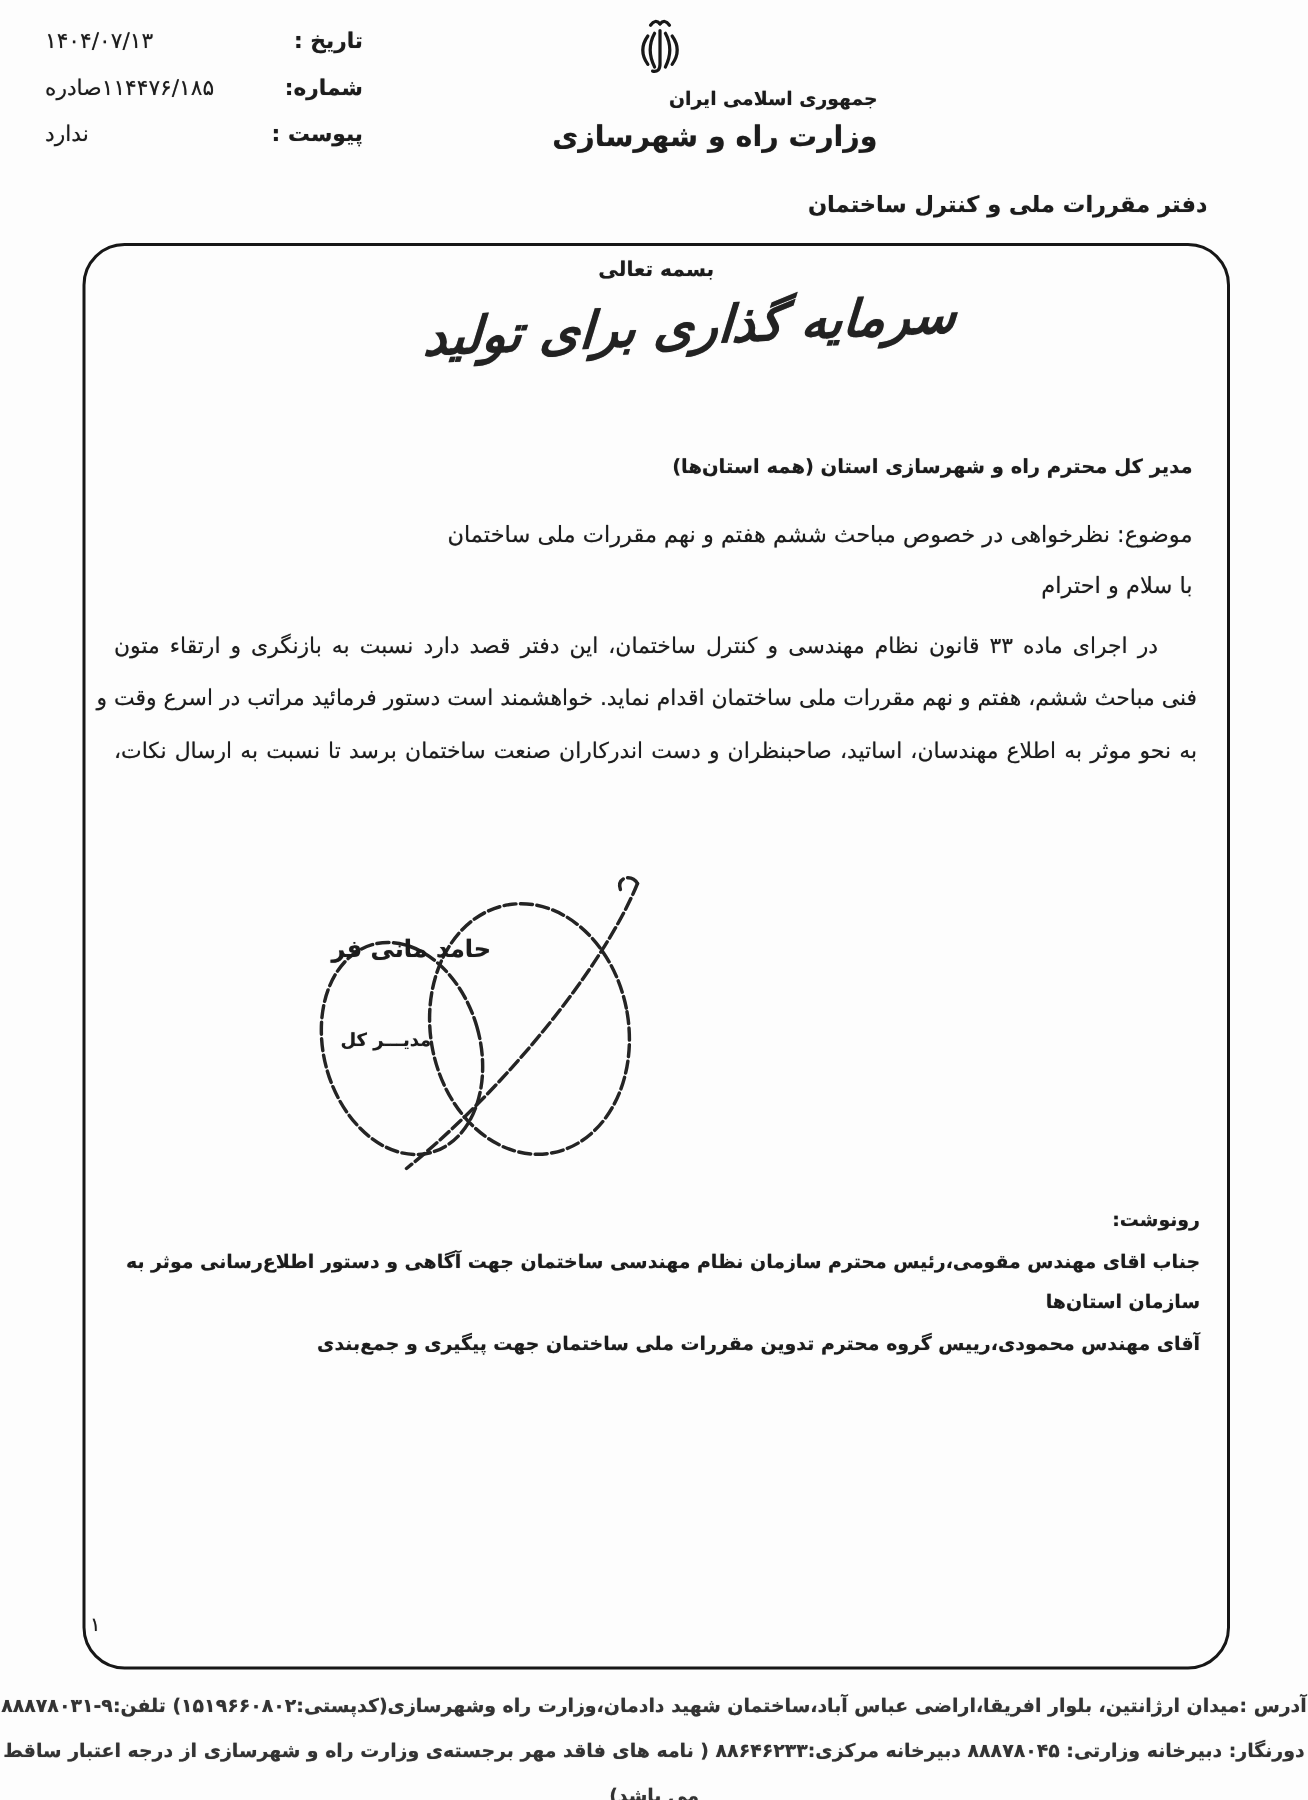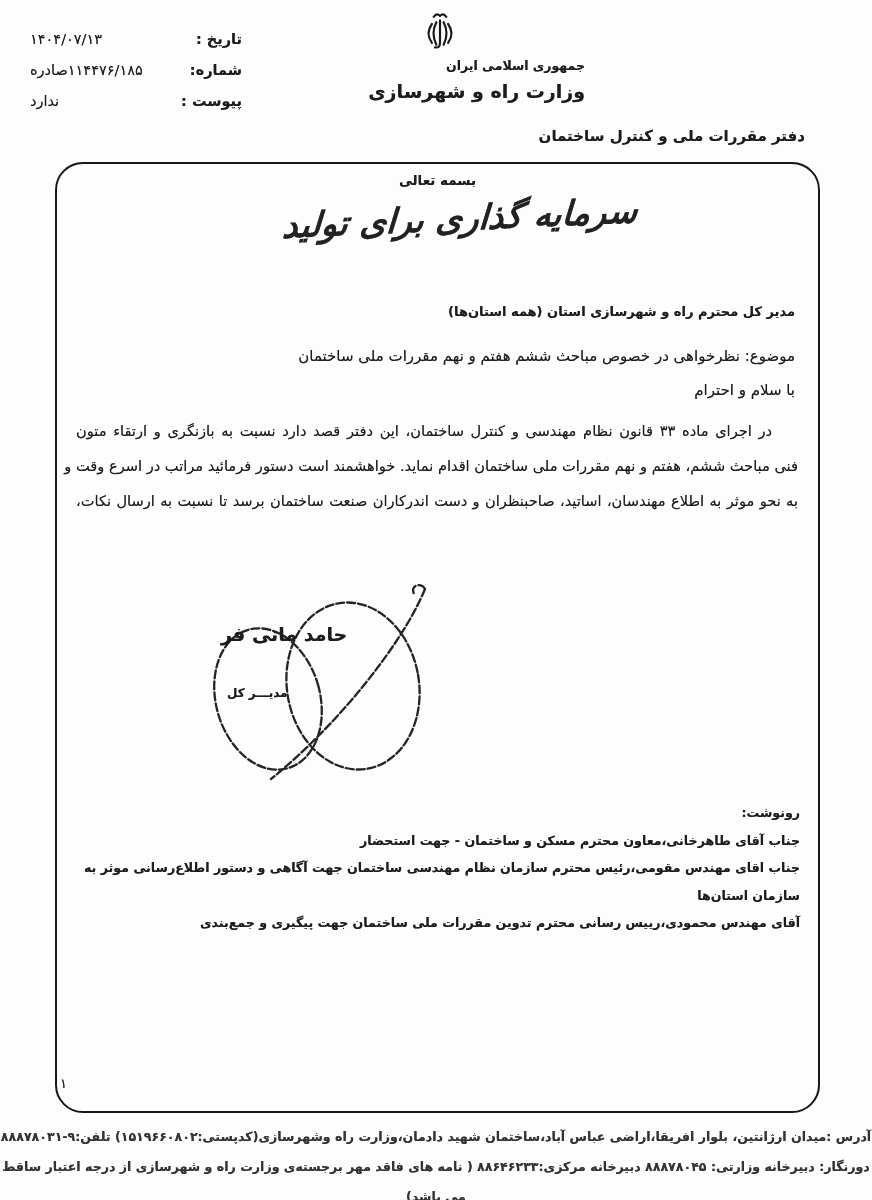--- a/index.html
+++ b/index.html
@@ -15,21 +15,21 @@
     overflow:hidden;
   }
   .scan { text-shadow:0 0 .5px rgba(20,20,20,.55); }
 
   
   .meta-block {
     position:absolute; left:30px; top:20px; width:212px;
     direction:rtl; font-size:14.5px;
   }
   .meta-row { display:flex; justify-content:space-between; align-items:baseline; height:31px; }
-  .meta-label { font-weight:700;margin-top:11px; }
+  .meta-label { font-weight:700; }
   .meta-value { font-weight:400; letter-spacing:.5px; }
 
   
   .gov-header {
     position:absolute; left:295px; top:10px; width:290px;
     text-align:right; direction:rtl;
   }
   .emblem { display:block; margin:0 auto 2px auto; }
   .country-name { font-size:12.5px; font-weight:700; }
   .ministry-name { font-size:19px; font-weight:700; margin-top:7px; letter-spacing:.5px; }
@@ -79,21 +79,21 @@
   }
   .body-line {
     height:35px; line-height:35px; white-space:nowrap;
     text-align:justify; text-align-last:justify;
   }
   .body-line.indent { padding-right:26px; }
 
   
   .signature-area { position:absolute; left:163px; top:583px; width:305px; height:205px; }
   .sig-svg { position:absolute; left:0; top:0; }
-  .sig-name  { position:absolute; left:58px;  top:40px;  font-size:19px; font-weight:700; white-space:nowrap; }
+  .sig-name  { position:absolute; left:58px;  top:40px;  font-size:16px; font-weight:700; white-space:nowrap; }
   .sig-title { position:absolute; left:64px;  top:103px; font-size:12px; font-weight:700; white-space:nowrap; }
 
   
   .cc-block {
     position:absolute; right:72px; top:799px; width:730px;
     font-size:12.6px; font-weight:700; line-height:27.5px;
     text-align:right; direction:rtl;
   }
 
   .page-number { position:absolute; left:60px; top:1076px; font-size:13px; }
@@ -163,23 +163,22 @@
       <ellipse cx="190" cy="103" rx="66" ry="84" transform="rotate(-10 190 103)"></ellipse>
       <path d="M262 6 C240 60 175 142 108 196"></path>
       <path d="M262 6 C258 -1 247 2 251 11"></path>
     </svg>
     <div class="sig-name">حامد مانی فر</div>
     <div class="sig-title">مدیـــر کل</div>
   </div>
 
   <div class="cc-block">
     <div>رونوشت:</div>
-    <div>جناب آقای طاهرخانی،معاون محترم مسکن و ساختمان - جهت استحضار</div>
     <div>جناب اقای مهندس مقومی،رئیس محترم سازمان نظام مهندسی ساختمان جهت آگاهی و دستور اطلاع‌رسانی موثر به سازمان استان‌ها</div>
-    <div>آقای مهندس محمودی،رییس رسانی محترم تدوین مقررات ملی ساختمان جهت پیگیری و جمع‌بندی</div>
+    <div>آقای مهندس محمودی،رییس گروه محترم تدوین مقررات ملی ساختمان جهت پیگیری و جمع‌بندی</div>
   </div>
 
   <div class="page-number">۱</div>
 
   <div class="footer">
     <div>آدرس :میدان ارژانتین، بلوار افریقا،اراضی عباس آباد،ساختمان شهید دادمان،وزارت راه وشهرسازی(کدپستی:۱۵۱۹۶۶۰۸۰۲) تلفن:۹-۸۸۸۷۸۰۳۱</div>
     <div>دورنگار: دبیرخانه وزارتی: ۸۸۸۷۸۰۴۵ دبیرخانه مرکزی:۸۸۶۴۶۲۳۳ ( نامه های فاقد مهر برجسته‌ی وزارت راه و شهرسازی از درجه اعتبار ساقط می باشد)</div>
   </div>
 
 </div>

